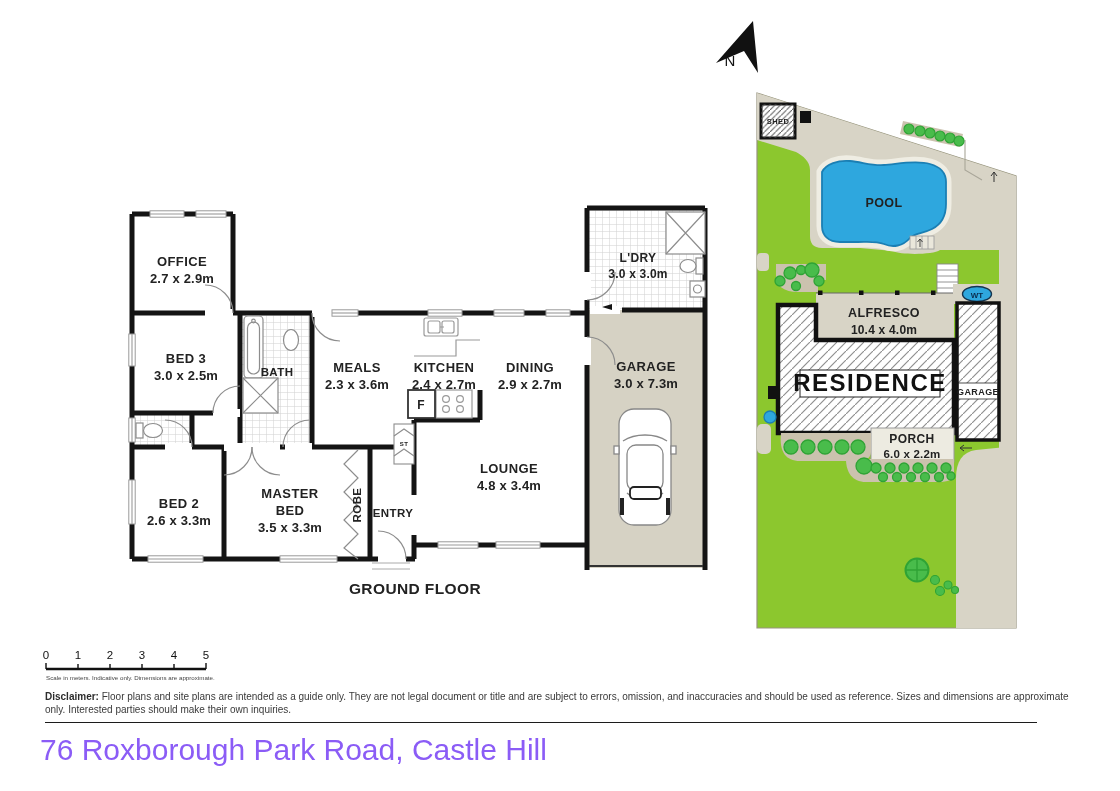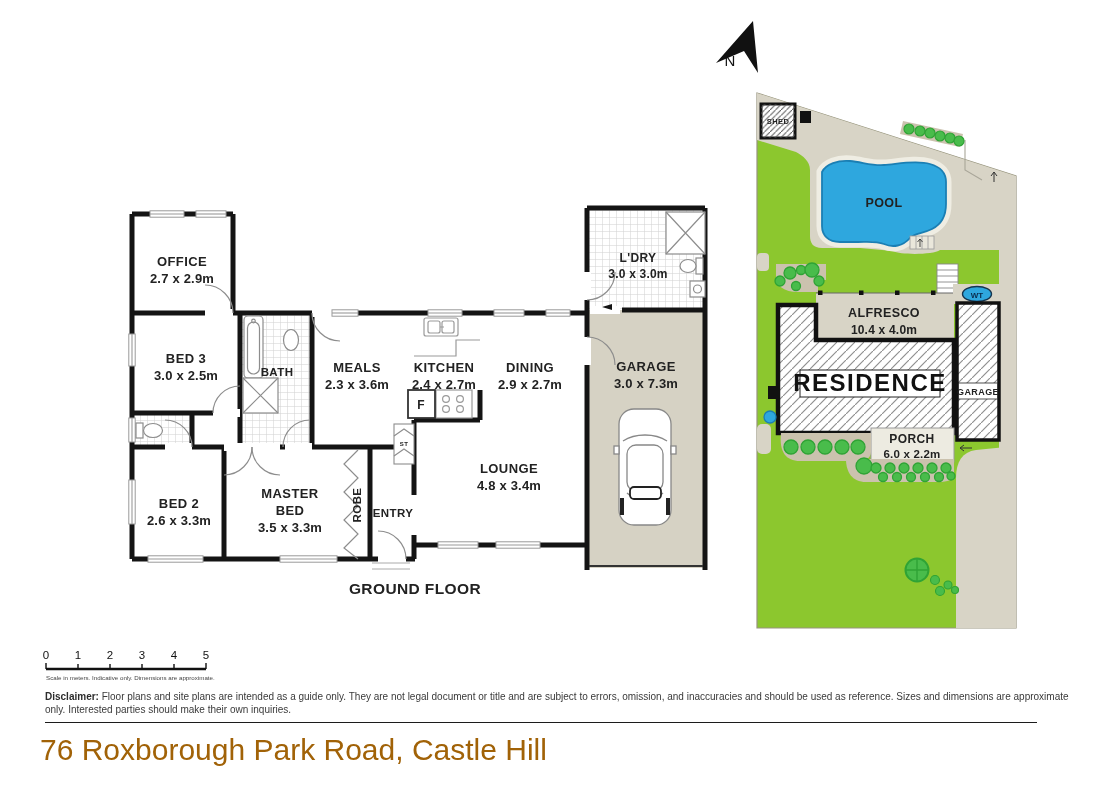--- a/index.html
+++ b/index.html
@@ -4,21 +4,21 @@
 <style>
   html,body{margin:0;padding:0;background:#ffffff;}
   body{width:1120px;height:791px;position:relative;font-family:"Liberation Sans","DejaVu Sans",sans-serif;overflow:hidden;}
   #plans{position:absolute;left:0;top:0;}
   #scalebar{position:absolute;left:40px;top:645px;}
   .plan-text{fill:#222;font-weight:600;letter-spacing:.4px;}
   .dim-text{fill:#222;font-weight:600;letter-spacing:.2px;}
   #disclaimer{position:absolute;left:45px;top:690px;width:1045px;font-size:10px;line-height:1.32;color:#3a3a3a;}
   #disclaimer b{color:#2d2d2d;}
   #divider{position:absolute;left:45px;top:722px;width:992px;border-top:1.6px solid #1c1c1c;}
-  #address{position:absolute;left:40px;top:733px;font-size:30px;color:#a16207;font-weight:400;}
+  #address{position:absolute;left:40px;top:733px;font-size:30px;color:#8b5cf6;font-weight:400;}
 </style>
 </head>
 <body>
 
 <svg id="plans" width="1120" height="645" viewBox="0 0 1120 645">
   <defs>
     <pattern id="tile" width="7" height="7" patternUnits="userSpaceOnUse">
       <path d="M7 0H0V7" stroke="#CFCFCF" stroke-width="1" fill="none"></path>
     </pattern>
     <pattern id="hatchRes" width="9" height="9" patternUnits="userSpaceOnUse">

